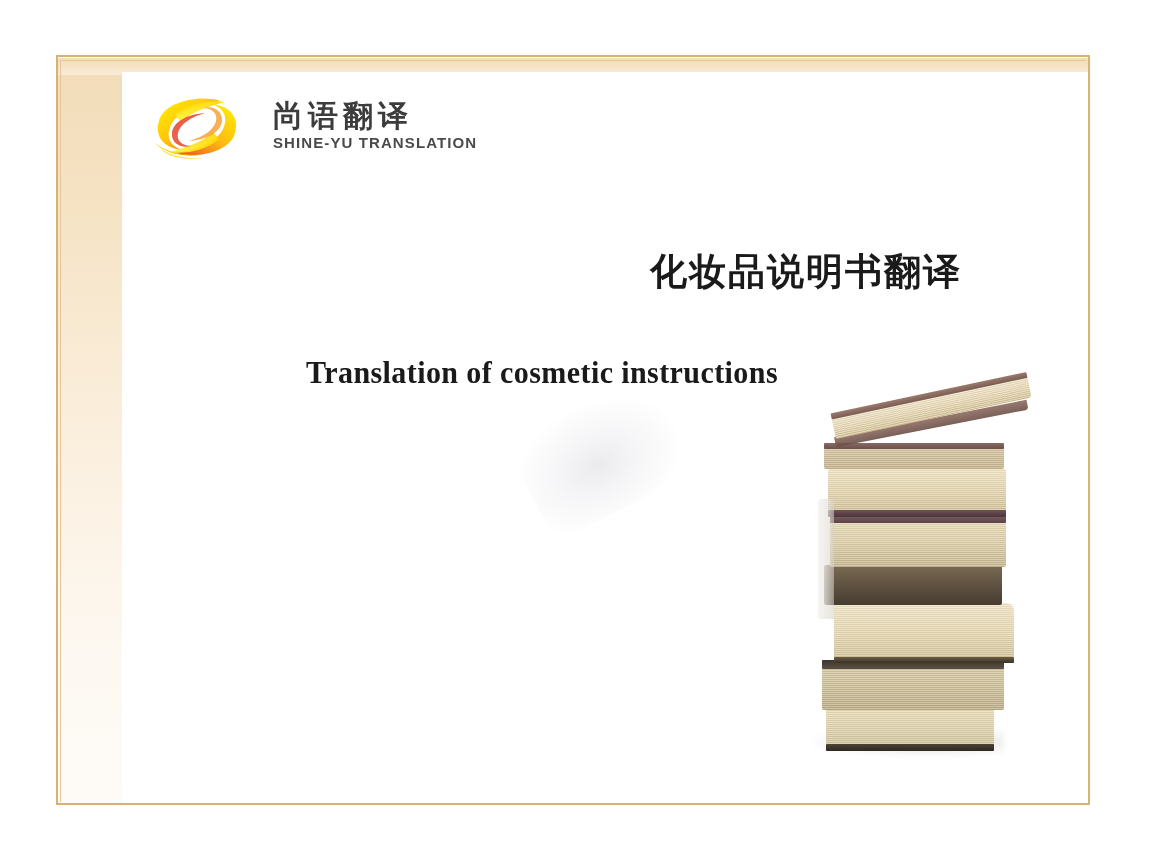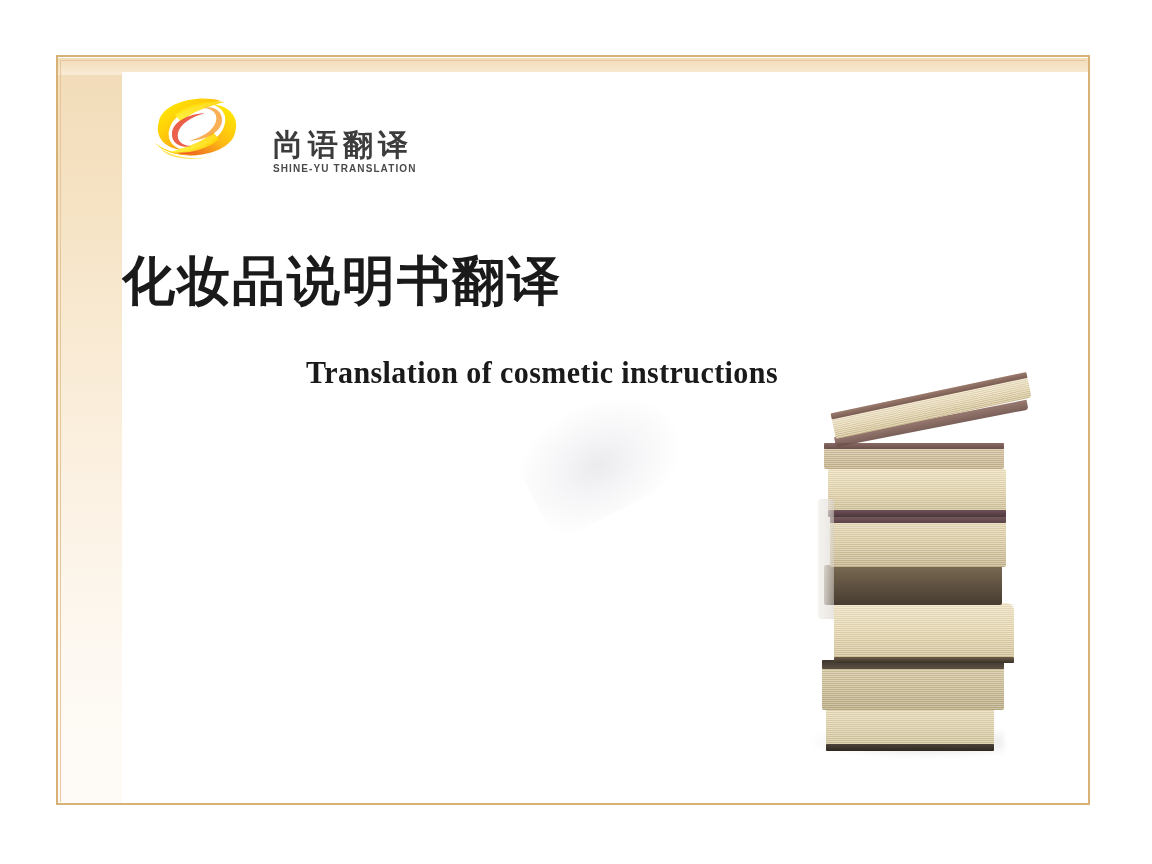--- a/index.html
+++ b/index.html
@@ -99,41 +99,40 @@
     width: 190px;
   }
   .logo-cn {
     font-family: "DejaVu Sans", "Liberation Sans", sans-serif;
     font-size: 30px;
     font-weight: bold;
     letter-spacing: 5px;
     color: #3c3c3c;
     line-height: 1;
     white-space: nowrap;
-    margin-top: 29px;
   }
   .logo-en {
     margin-top: 3px;
     font-family: "Liberation Sans", sans-serif;
-    font-size: 10px;
+    font-size: 15px;
     font-weight: bold;
     letter-spacing: 1.1px;
     color: #4a4a4a;
     white-space: nowrap;
   }
 
   
   .title-cn {
     position: absolute;
     left: 0;
     top: 180px;
     width: 840px;
-    text-align: left;
+    text-align: right;
     font-family: "DejaVu Sans", "Liberation Sans", sans-serif;
-    font-size: 53px;
+    font-size: 37px;
     font-weight: bold;
     letter-spacing: 2px;
     color: #1a1a1a;
     line-height: 1.1;
   }
   .title-en {
     position: absolute;
     left: 0;
     top: 283px;
     width: 840px;

